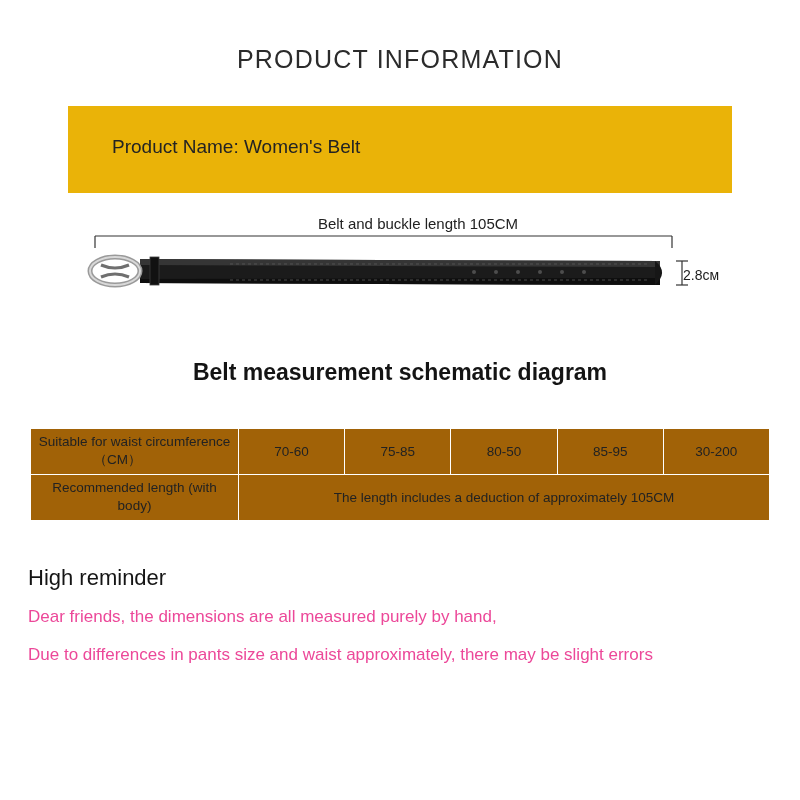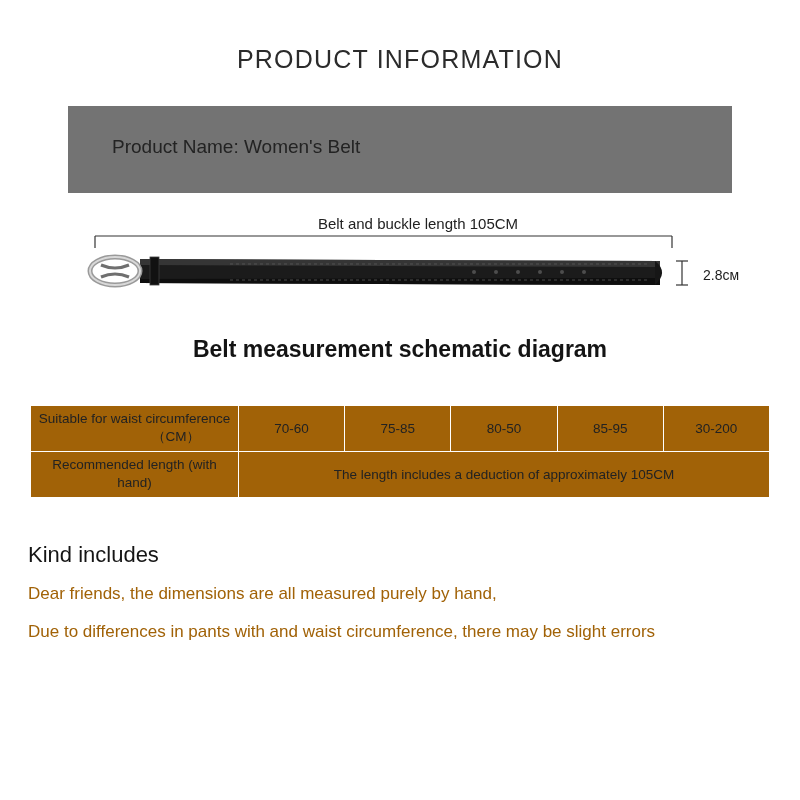--- a/index.html
+++ b/index.html
@@ -26,21 +26,21 @@
     font-size: 25px;
     letter-spacing: 1.2px;
     color: #2b2b2b;
     padding-top: 45px;
     font-weight: 400;
   }
 
   
   .info-panel {
     margin: 32px 68px 0 68px;
-    background: #737373;
+    background: #eab308;
     padding: 22px 44px 26px 44px;
     box-sizing: border-box;
   }
   .info-line {
     font-size: 19px;
     color: #232323;
     line-height: 1.1;
     padding: 9px 0;
     white-space: nowrap;
   }
@@ -67,30 +67,29 @@
     top: 18px;
     width: 800px;
     height: 100px;
   }
   .width-label {
     position: absolute;
     left: 683px;
     top: 52px;
     font-size: 14px;
     color: #1d1d1d;
-    margin-left: 20px;
   }
 
   
   .schematic-title {
     text-align: center;
     font-size: 23px;
     font-weight: bold;
     color: #141414;
-    margin-top: 1px;
+    margin-top: 24px;
   }
 
   
   .size-table-wrap {
     margin: 42px 30px 0 30px;
   }
   table.size-table {
     width: 740px;
     border-collapse: collapse;
     table-layout: fixed;
@@ -107,40 +106,40 @@
   }
   td.row-head {
     text-align: left;
     padding-left: 14px;
     font-size: 13px;
     line-height: 1.35;
     width: 208px;
   }
   td.row-head .sub {
     display: block;
-    text-align: right;
+    text-align: center;
     padding-right: 34px;
   }
   td.note-cell {
     font-size: 13.5px;
   }
 
   
   .reminder {
     margin: 44px 28px 0 28px;
   }
   .reminder h2 {
     font-size: 22px;
     font-weight: normal;
     color: #151515;
     margin: 0 0 16px 0;
   }
   .reminder p {
     font-size: 17px;
-    color: #a16207;
+    color: #ec4899;
     margin: 0 0 18px 0;
     line-height: 1.2;
   }
 </style>
 </head>
 <body>
 
 <div class="page">
 
   <div class="page-title">PRODUCT INFORMATION</div>
@@ -209,26 +208,26 @@
             <span>Suitable for waist circumference</span>
             <span class="sub">（CM）</span>
           </td>
           <td>70-60</td>
           <td>75-85</td>
           <td>80-50</td>
           <td>85-95</td>
           <td>30-200</td>
         </tr>
         <tr>
-          <td class="row-head">Recommended length (with hand)</td>
+          <td class="row-head">Recommended length (with body)</td>
           <td class="note-cell" colspan="5">The length includes a deduction of approximately 105CM</td>
         </tr>
       </tbody>
     </table>
   </div>
 
   <div class="reminder">
-    <h2>Kind includes</h2>
+    <h2>High reminder</h2>
     <p>Dear friends, the dimensions are all measured purely by hand,</p>
-    <p>Due to differences in pants with and waist circumference, there may be slight errors</p>
+    <p>Due to differences in pants size and waist approximately, there may be slight errors</p>
   </div>
 
 </div>
 
 </body></html>

